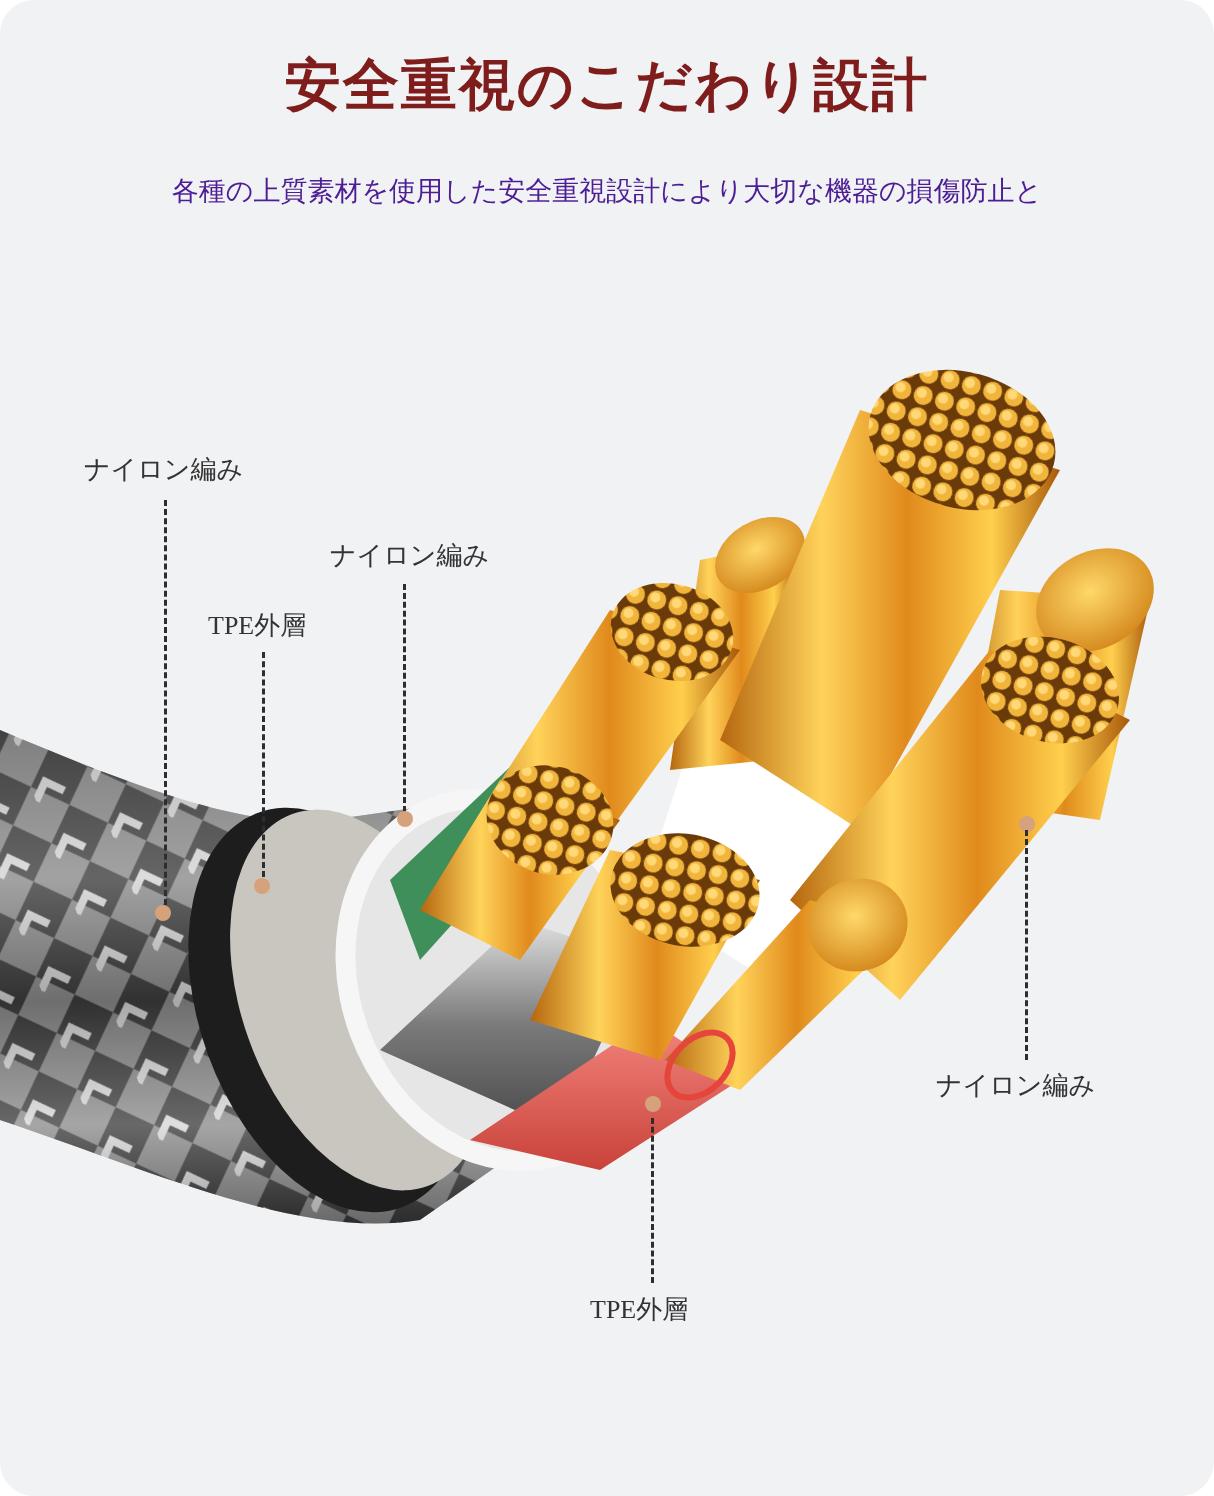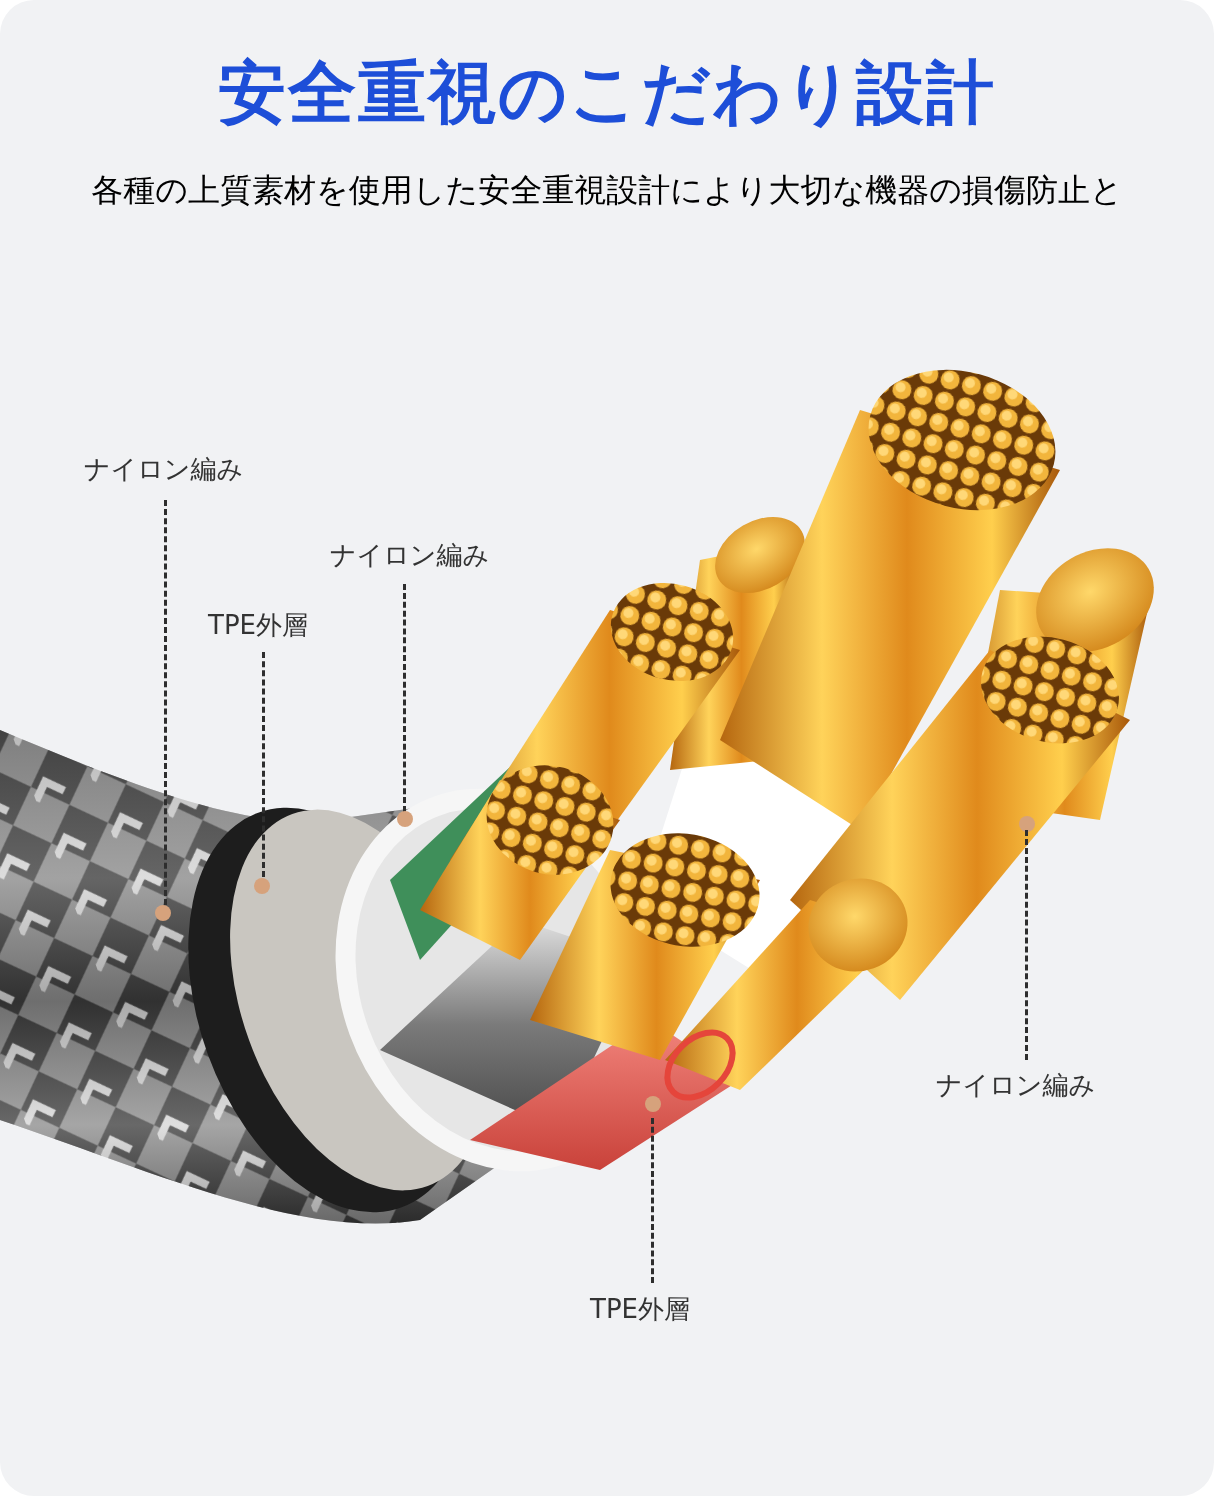--- a/index.html
+++ b/index.html
@@ -1,24 +1,24 @@
 <!DOCTYPE html>
 <html><head>
 <meta charset="utf-8">
 <style>
   html, body { margin:0; padding:0; background:#ffffff; }
   body { width:1214px; height:1496px; position:relative; overflow:hidden;
          font-family:"DejaVu Sans","Liberation Sans",sans-serif; }
   .card { position:absolute; left:0; top:0; width:1214px; height:1496px;
           background:#f1f2f4; border-radius:34px; overflow:hidden; }
   .title { position:absolute; left:0; right:0; top:48px; text-align:center;
-           font-size:68px; font-weight:bold; color:#1d4ed8; letter-spacing:2px; }
+           font-size:56px; font-weight:bold; color:#7f1d1d; letter-spacing:2px; }
   .subtitle { position:absolute; left:0; right:0; top:168px; text-align:center;
-              font-size:32px; color:#000000; line-height:45px; }
-  .label { position:absolute; font-size:26px; color:#333333; white-space:nowrap; }
+              font-size:27px; color:#4c1d95; line-height:45px; }
+  .label { position:absolute; font-size:26px; color:#333333; white-space:nowrap;font-family:Liberation Serif, serif; }
   .leader { position:absolute; width:0; border-left:3px dashed #2e2e2e; }
   .dot { position:absolute; width:16px; height:16px; border-radius:50%; background:#d6a27c; }
   svg.illus { position:absolute; left:0; top:0; }
 </style>
 </head>
 <body>
 
 <div class="card">
 
   <div class="title">安全重視のこだわり設計</div>

